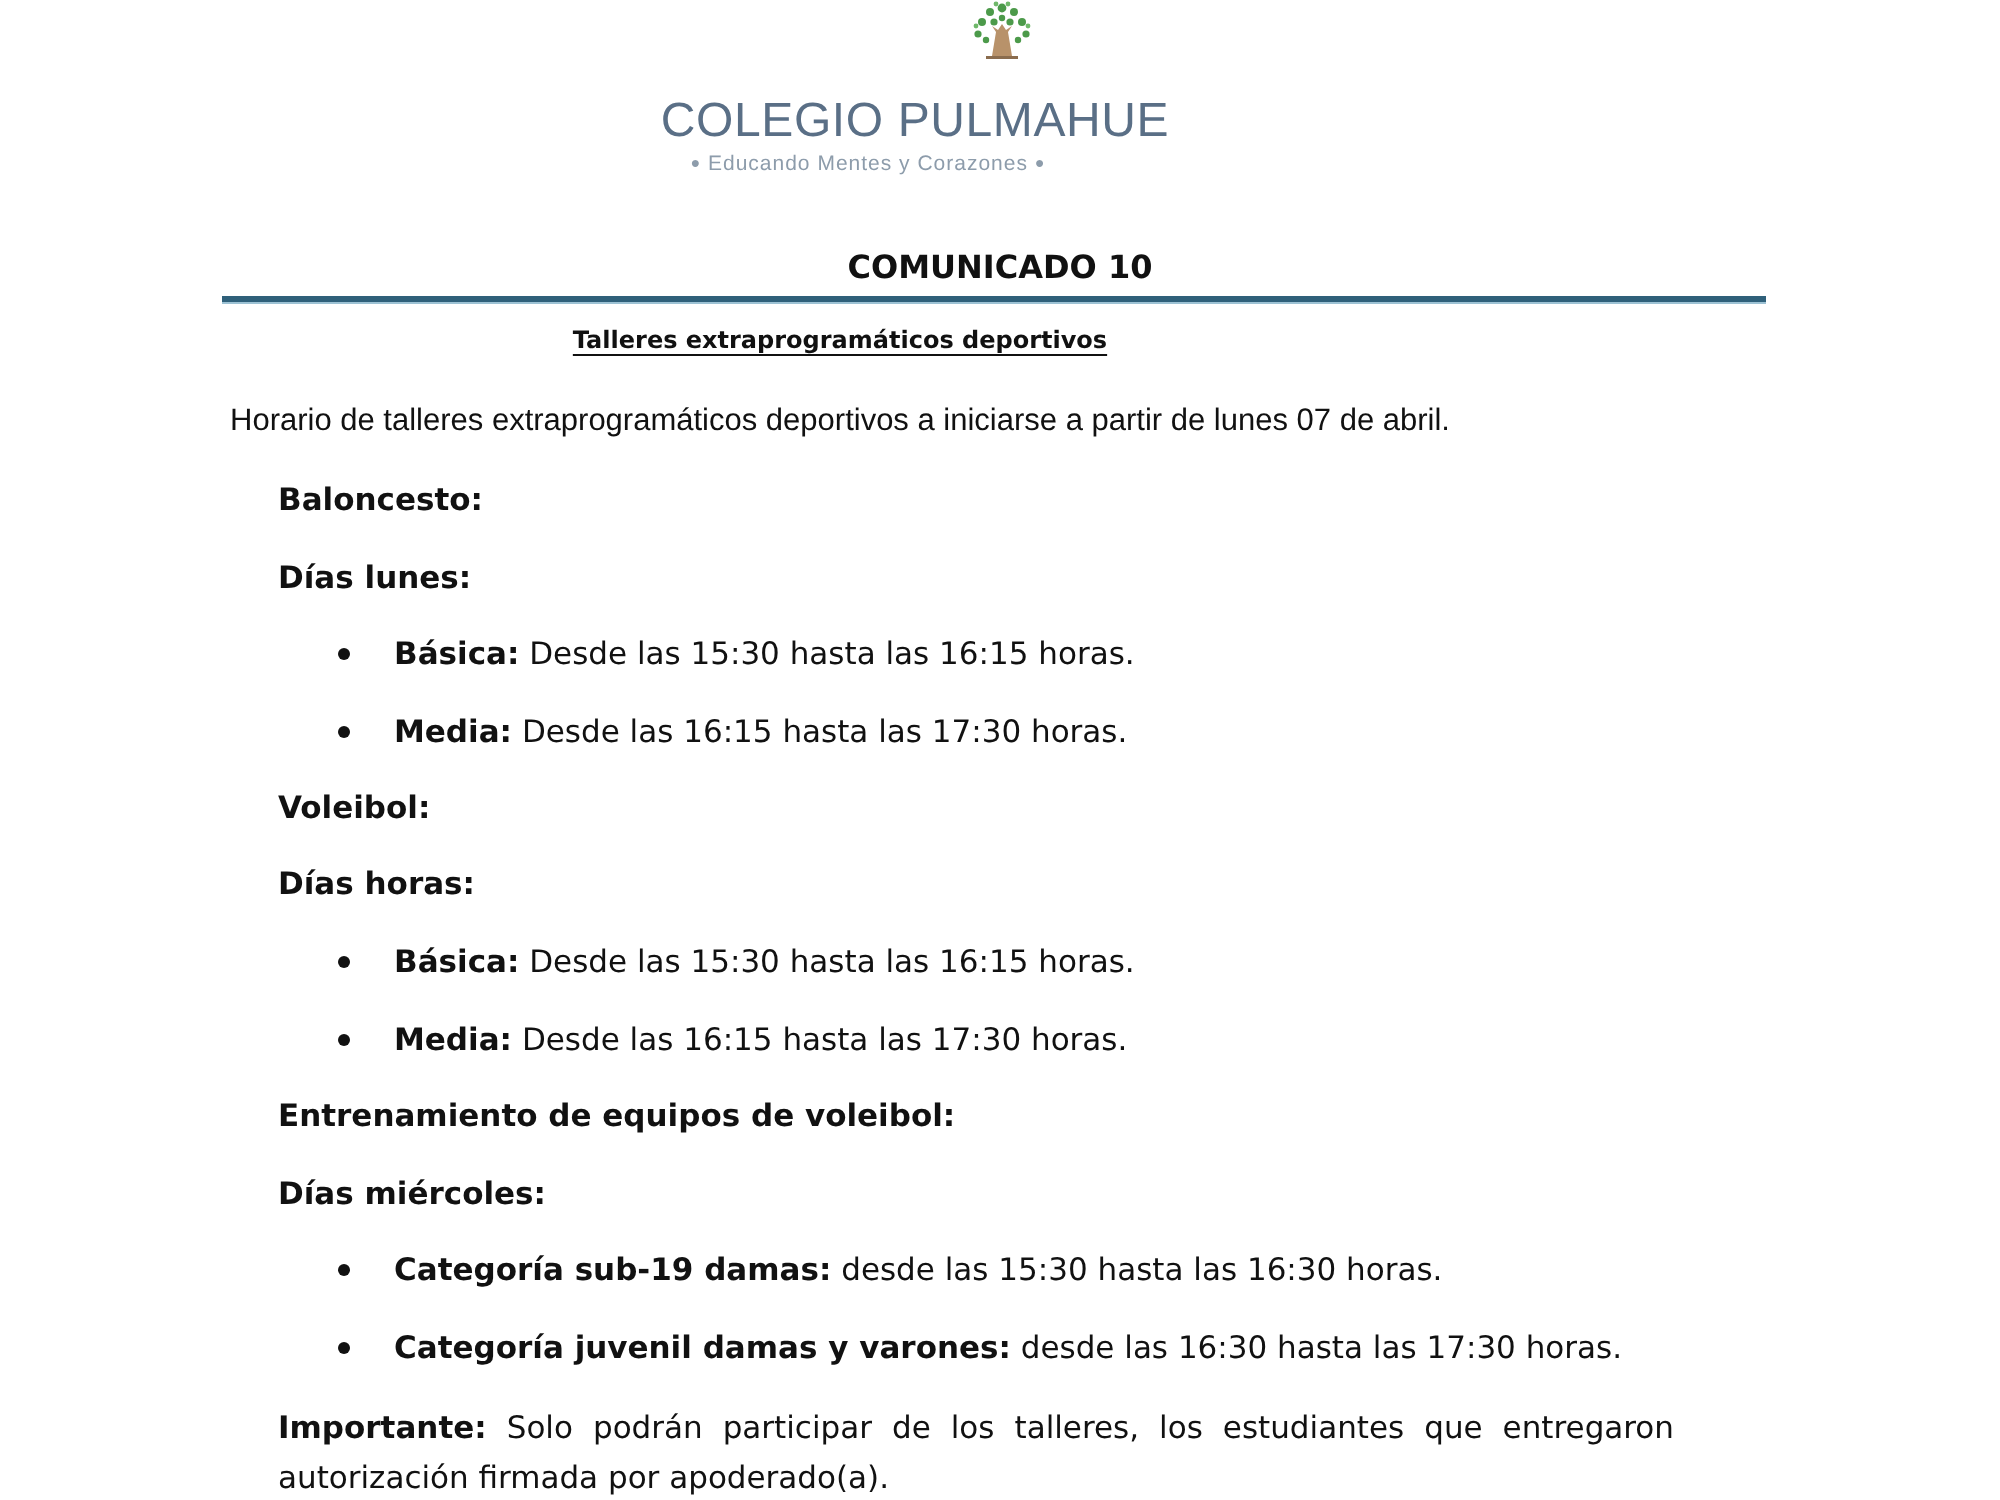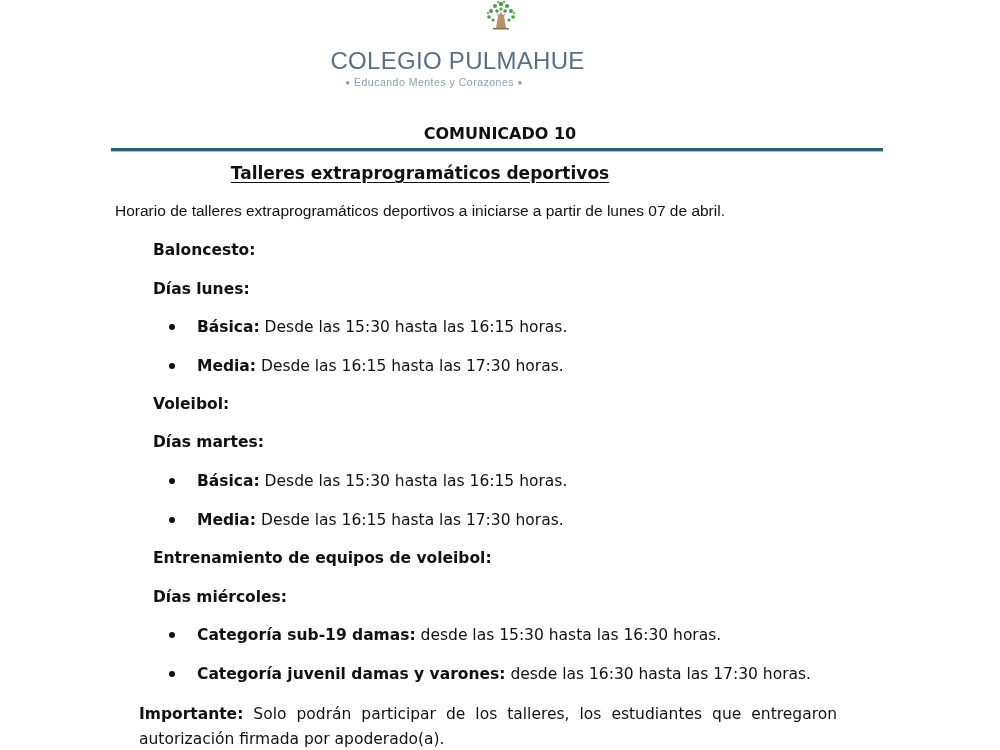--- a/index.html
+++ b/index.html
@@ -12,26 +12,26 @@
                   letter-spacing: 0.3px; }
     .logo-sub { position: absolute; left: 0; width: 868px; top: 76px; text-align: center;
                 font-family: "Liberation Sans", sans-serif; font-size: 10.5px; color: #8d9cab; letter-spacing: 0.5px; }
     .logo-sub .dot { font-size: 8px; vertical-align: 1px; }
 
     .comunicado { position: absolute; left: 0; width: 1000px; top: 124px; text-align: center;
                   font-weight: bold; font-size: 16px; }
     .rule { position: absolute; left: 111px; width: 772px; top: 148px; height: 3px;
             background: #2f607a; border-bottom: 1px solid #9dc2d4; }
     .subtitle { position: absolute; left: 0; width: 840px; top: 163px; text-align: center;
-                font-weight: bold; font-size: 17px; text-decoration: underline; text-underline-offset: 3px; }
+                font-weight: bold; font-size: 12px; text-decoration: underline; text-underline-offset: 3px; }
     .intro { position: absolute; left: 0; width: 840px; top: 202px; text-align: center; font-size: 15.5px;
              font-family: "Liberation Sans Narrow", "Liberation Sans", sans-serif; }
 
     .line { position: absolute; left: 139px; font-size: 15.5px; white-space: nowrap; }
-    .line.heading { font-weight: bold; margin-left: 14px; }
+    .line.heading { font-weight: bold; }
     .bullet { position: absolute; left: 169px; font-size: 15.5px; white-space: nowrap; }
     .bullet .dot { display: inline-block; width: 6px; height: 6px; border-radius: 50%; background: #111;
                    vertical-align: middle; margin-right: 22px; position: relative; top: -1px; }
     .bullet b { font-weight: bold; }
     .important { position: absolute; left: 139px; width: 698px; top: 702px; font-size: 15.5px;
                  line-height: 25px; text-align: justify; }
     .important b { font-weight: bold; }
   </style>
 </head>
 <body>
@@ -77,21 +77,21 @@
 <div class="line heading" style="top:241px">Baloncesto:</div>
 <div class="line heading" style="top:280px">Días lunes:</div>
 <div class="bullet" style="top:318px">
   <span class="dot"></span><b>Básica:</b><span> Desde las 15:30 hasta las 16:15 horas.</span>
 </div>
 <div class="bullet" style="top:357px">
   <span class="dot"></span><b>Media:</b><span> Desde las 16:15 hasta las 17:30 horas.</span>
 </div>
 
 <div class="line heading" style="top:395px">Voleibol:</div>
-<div class="line heading" style="top:433px">Días martes:</div>
+<div class="line heading" style="top:433px">Días horas:</div>
 <div class="bullet" style="top:472px">
   <span class="dot"></span><b>Básica:</b><span> Desde las 15:30 hasta las 16:15 horas.</span>
 </div>
 <div class="bullet" style="top:511px">
   <span class="dot"></span><b>Media:</b><span> Desde las 16:15 hasta las 17:30 horas.</span>
 </div>
 
 <div class="line heading" style="top:549px">Entrenamiento de equipos de voleibol:</div>
 <div class="line heading" style="top:588px">Días miércoles:</div>
 <div class="bullet" style="top:626px">

